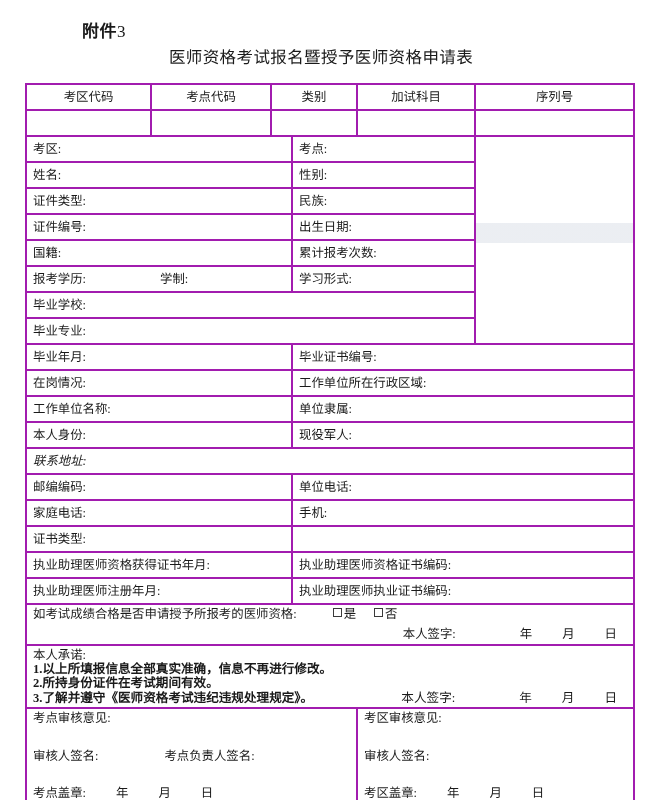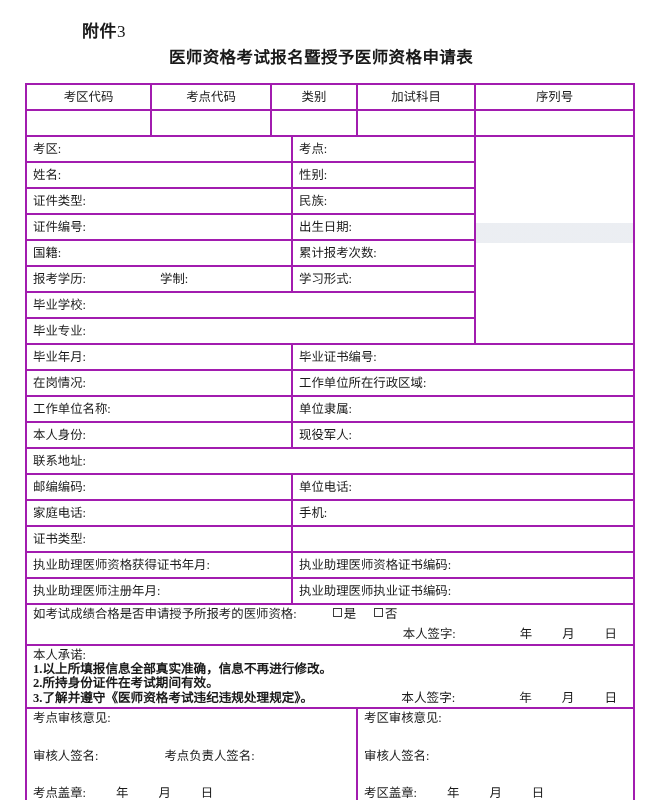--- a/index.html
+++ b/index.html
@@ -36,21 +36,21 @@
     font-family: "Liberation Serif", serif;
   }
 
   .doc-title {
     position: absolute;
     left: 0;
     right: 12px;
     top: 44px;
     text-align: center;
     font-size: 16.5px;
-    font-weight: bold;
+    font-weight: normal;
     letter-spacing: 0.4px;
   }
 
   table.form {
     position: absolute;
     left: 25px;
     top: 83px;
     width: 608px;
     border-collapse: collapse;
     table-layout: fixed;
@@ -68,21 +68,21 @@
   td.center { text-align: center; }
   td.blank { }
   td.photo {
     vertical-align: top;
     background:
       linear-gradient(to bottom,
         rgba(255,255,255,1) 0px, rgba(255,255,255,1) 86px,
         rgba(232,235,240,0.85) 86px, rgba(232,235,240,0.85) 106px,
         rgba(255,255,255,1) 106px, rgba(255,255,255,1) 100%);
   }
-  td.tall { height: 24px; }
+  td.tall { height: 24px; font-style: italic; }
 
   .inline-gap { display: inline-block; width: 74px; }
   .sig-line {
     display: block;
     text-align: right;
     padding-right: 10px;
     margin-top: 6px;
   }
   .sig-pre { display: inline-block; width: 64px; }
 

